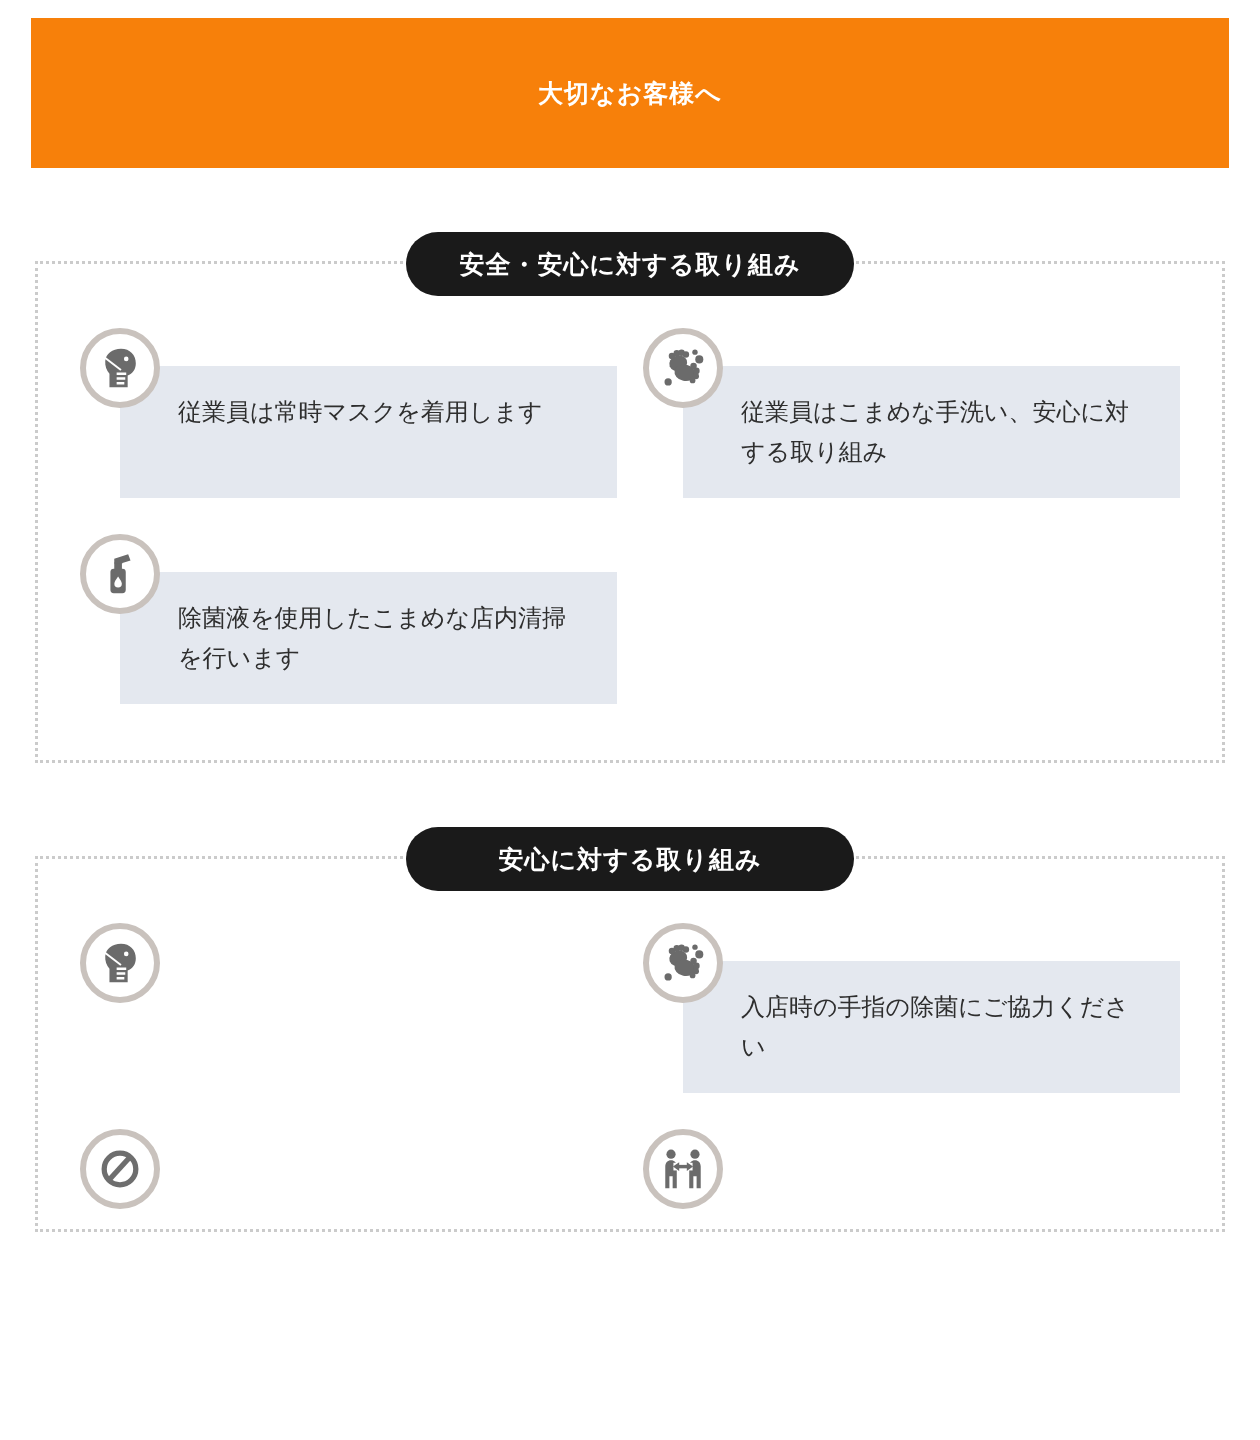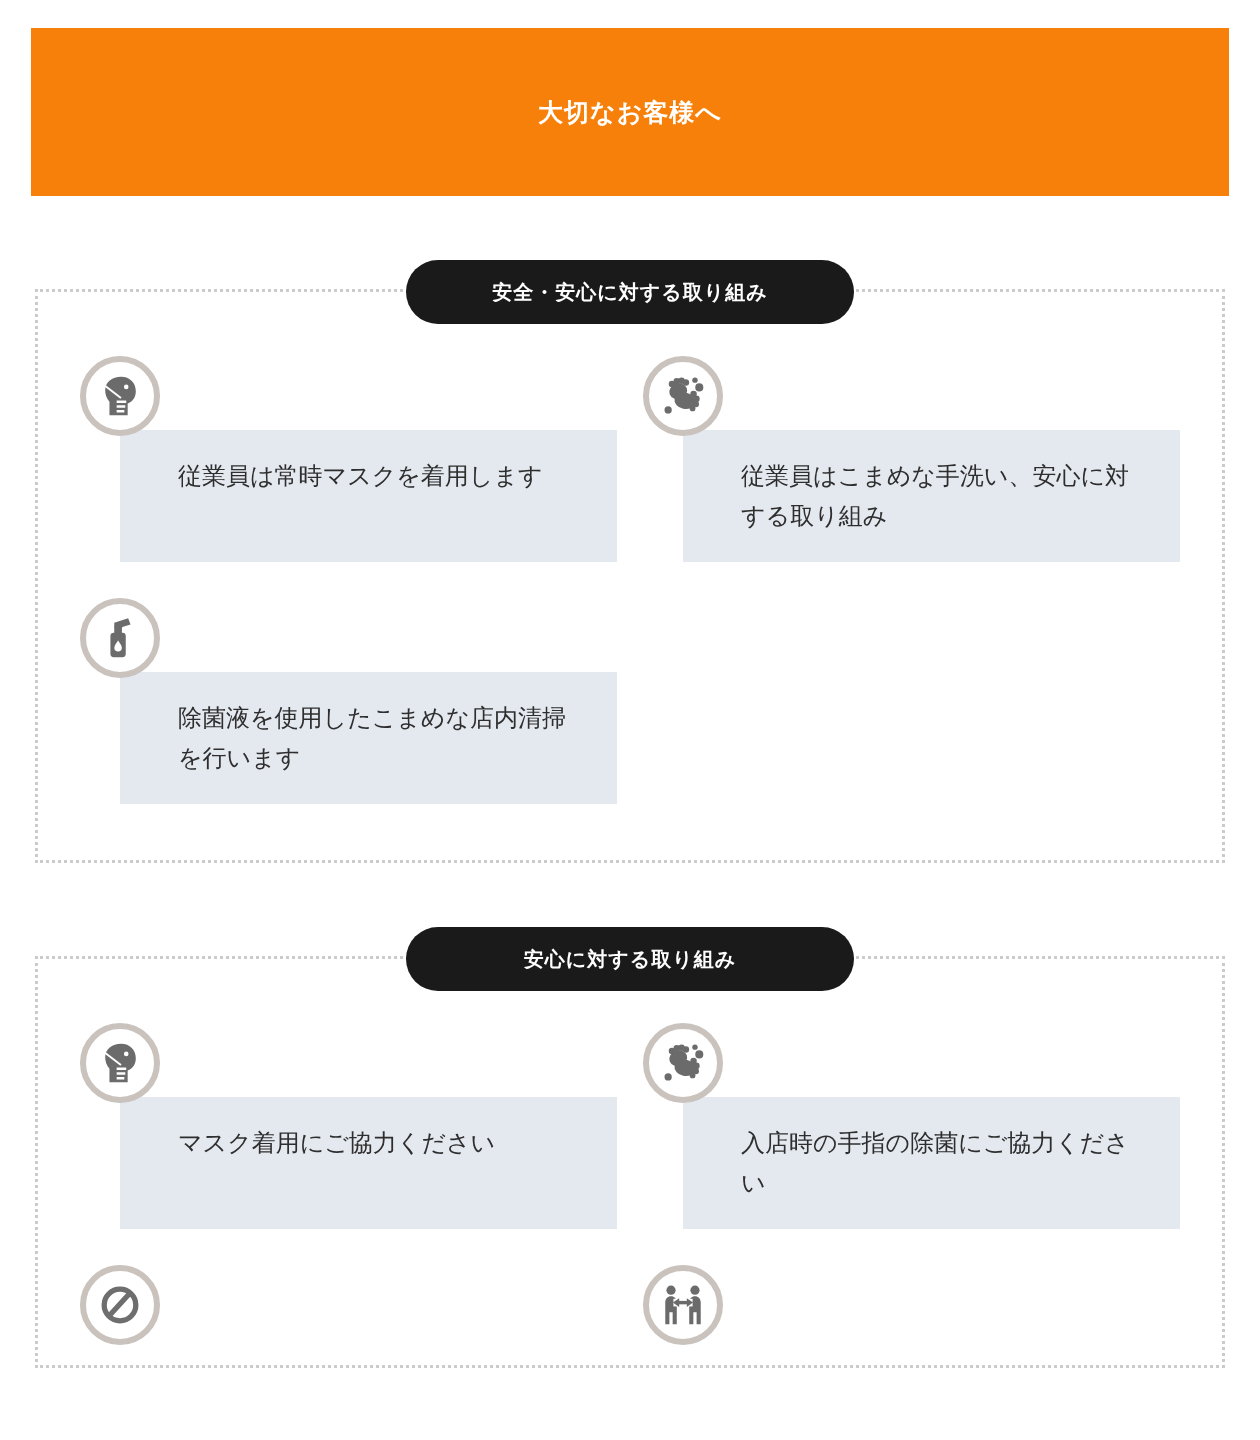--- a/index.html
+++ b/index.html
@@ -8,22 +8,22 @@
     background: #ffffff;
     font-family: "Liberation Sans", "DejaVu Sans", sans-serif;
   }
   .page {
     width: 1260px;
     margin: 0 auto;
     background: #ffffff;
   }
   
   .banner {
-    margin: 28px 31px 0 31px;
-    height: 168px;
+    margin: 18px 31px 0 31px;
+    height: 150px;
     background: #f7800a;
     color: #ffffff;
     display: flex;
     flex-direction: column;
     align-items: center;
     justify-content: center;
     gap: 25px;
   }
   .banner-line {
     font-size: 25px;
@@ -42,21 +42,21 @@
   .section-badge {
     position: absolute;
     top: -32px;
     left: 50%;
     transform: translateX(-50%);
     width: 448px;
     height: 64px;
     background: #1a1a1a;
     border-radius: 32px;
     color: #ffffff;
-    font-size: 20px;
+    font-size: 25px;
     font-weight: 700;
     letter-spacing: 1px;
     display: flex;
     align-items: center;
     justify-content: center;
     z-index: 2;
   }
   .items {
     display: grid;
     grid-template-columns: 1fr 1fr;
@@ -88,21 +88,20 @@
   .item-box {
     flex: 1;
     margin-left: 40px;
     min-height: 132px;
     box-sizing: border-box;
     background: #e4e8ef;
     padding: 26px 30px 26px 58px;
     font-size: 24px;
     line-height: 40px;
     color: #2e2e2e;
-    margin-top: 36px;
   }
 </style>
 </head>
 <body>
 
 <div class="page">
 
   <div class="banner">
     <div class="banner-line">大切なお客様へ</div>
   </div>
@@ -170,21 +169,20 @@
 
       <div class="item">
         <span class="icon-circle">
           <svg width="46" height="46" viewBox="0 0 48 48">
             <path fill="#6b6b6b" d="M25 4c9.5 0 15.5 6.5 15.5 15 0 6.5-3.5 11-8.5 12.8V44H13V30C10 26.5 8.2 22 8.6 16.8 9.2 9.2 16 4 25 4z"></path>
             <circle cx="30.5" cy="14.5" r="2.4" fill="#fff"></circle>
             <path d="M8.6 13.5 25 26" stroke="#fff" stroke-width="2" fill="none"></path>
             <path d="M20.5 30h10M20.5 35h9M20.5 40h8" stroke="#fff" stroke-width="2.6" fill="none"></path>
           </svg>
         </span>
-        <div class="item-box">マスク着用にご協力ください</div>
       </div>
 
       <div class="item">
         <span class="icon-circle">
           <svg width="46" height="46" viewBox="0 0 48 48">
             <g fill="#6b6b6b">
               <ellipse cx="19" cy="19" rx="9.5" ry="8" transform="rotate(-20 19 19)"></ellipse>
               <circle cx="12.5" cy="11.5" r="3.4"></circle>
                 <circle cx="17.5" cy="8.5" r="3.4"></circle>
               <circle cx="22.5" cy="8" r="3.4"></circle>

